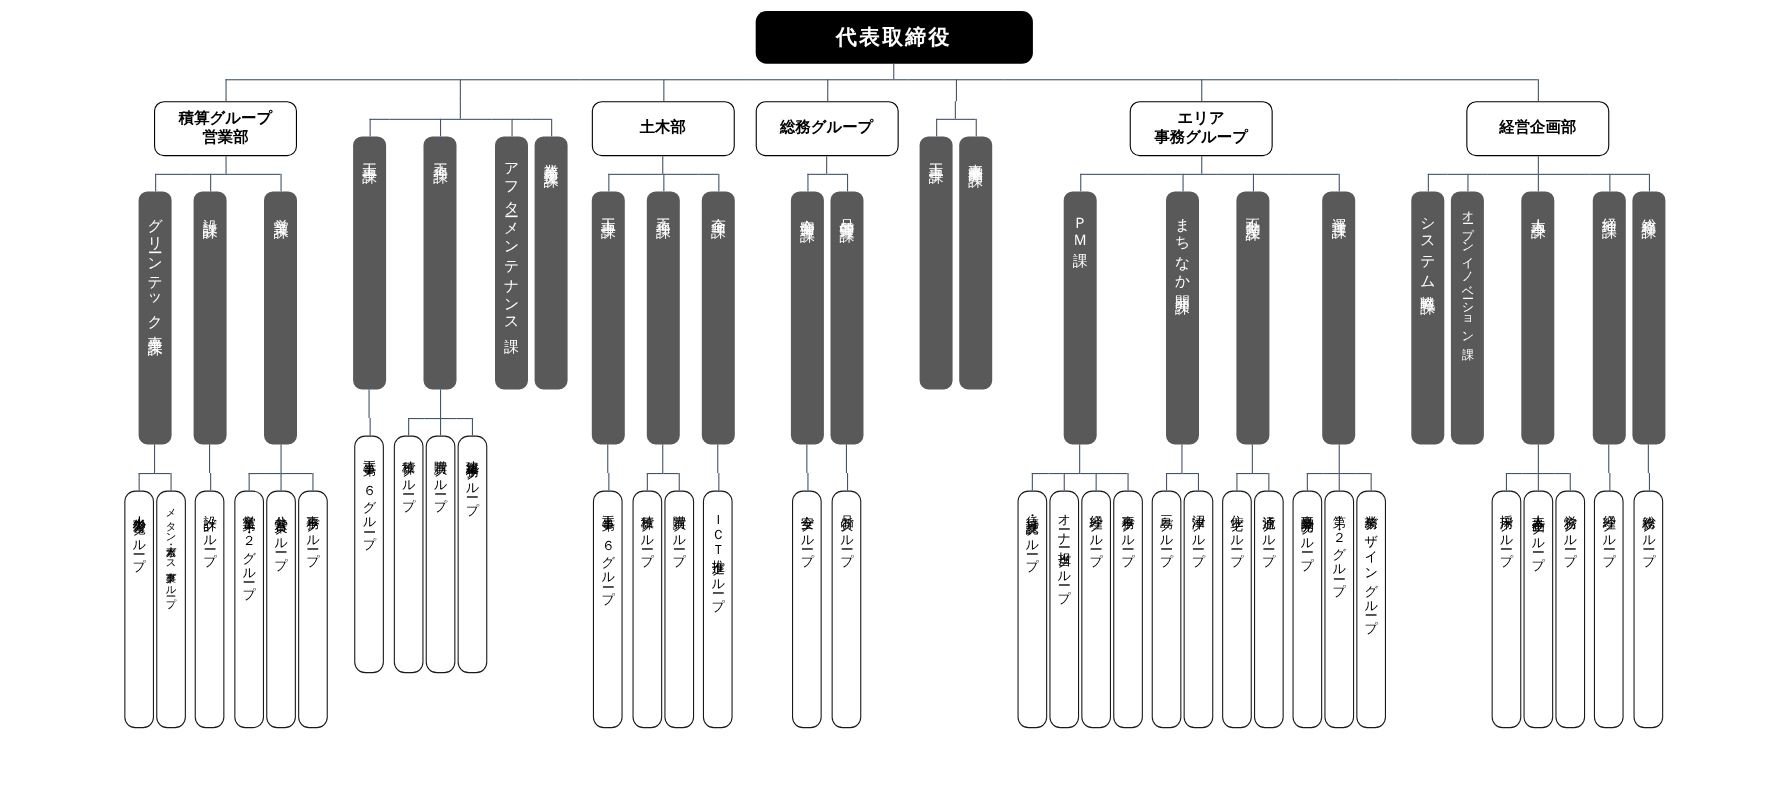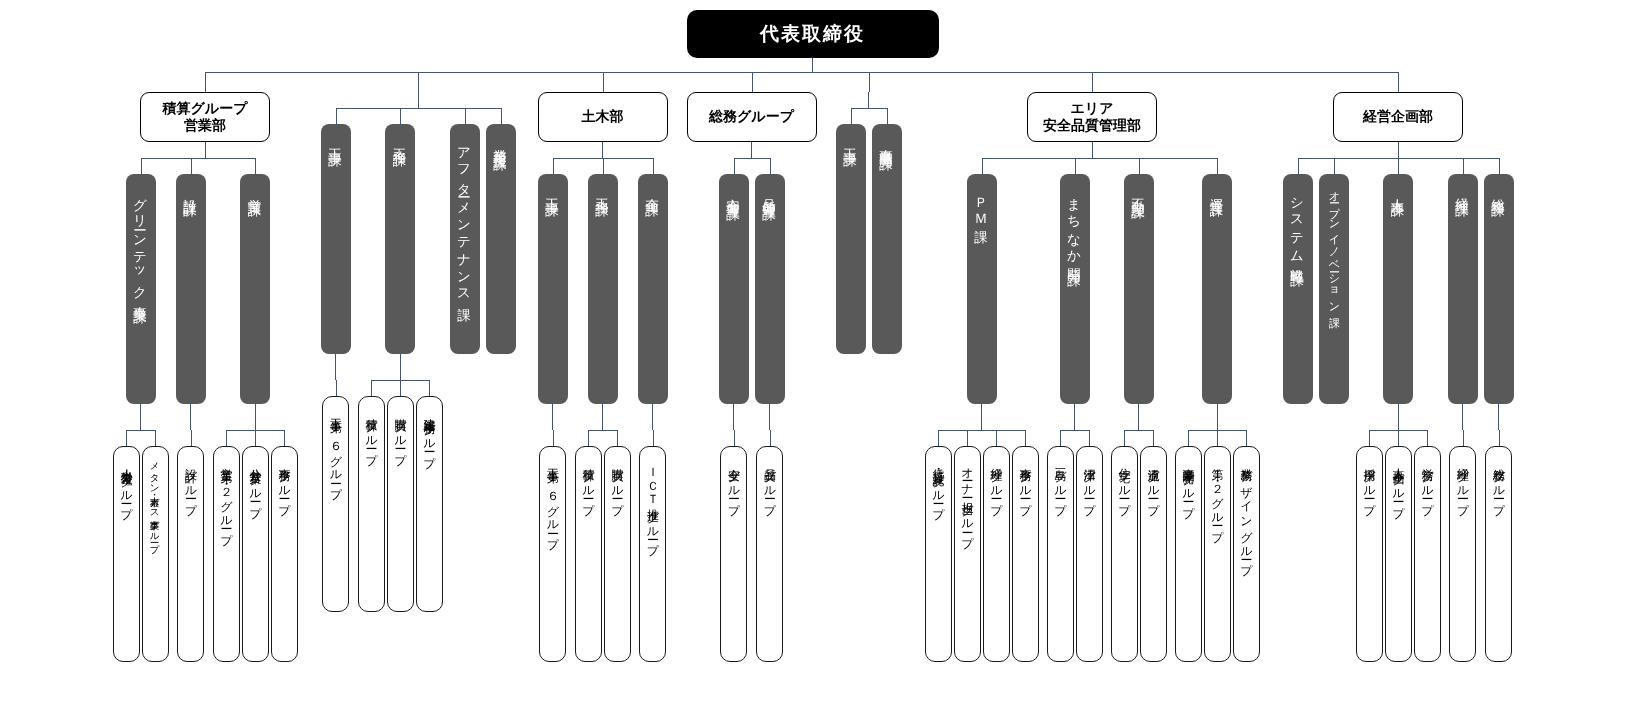--- a/index.html
+++ b/index.html
@@ -240,21 +240,21 @@
           </div>
           <div class="branch lv2">
             <div class="drop"></div>
             <div class="section-box">事業開発課</div>
           </div>
         </div>
       </div>
       <div class="branch lv1">
         <div class="drop"></div>
         <div class="dept-box">エリア
-安全品質管理部</div>
+事務グループ</div>
         <div class="stub stub-sec"></div>
         <div class="row">
           <div class="branch lv2">
             <div class="drop"></div>
             <div class="section-box">ＰＭ課</div>
             <div class="stub stub-grp"></div>
             <div class="row">
               <div class="branch lv3">
                 <div class="drop"></div>
                 <div class="group-box">賃貸・受託グループ</div>

